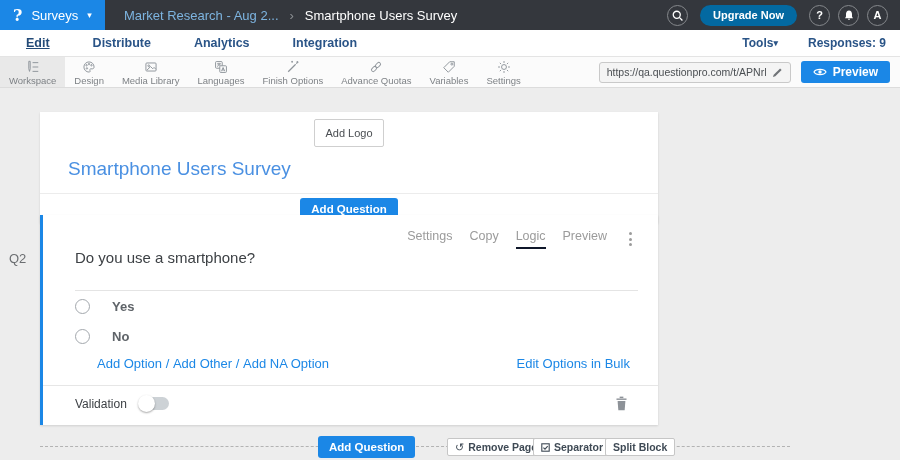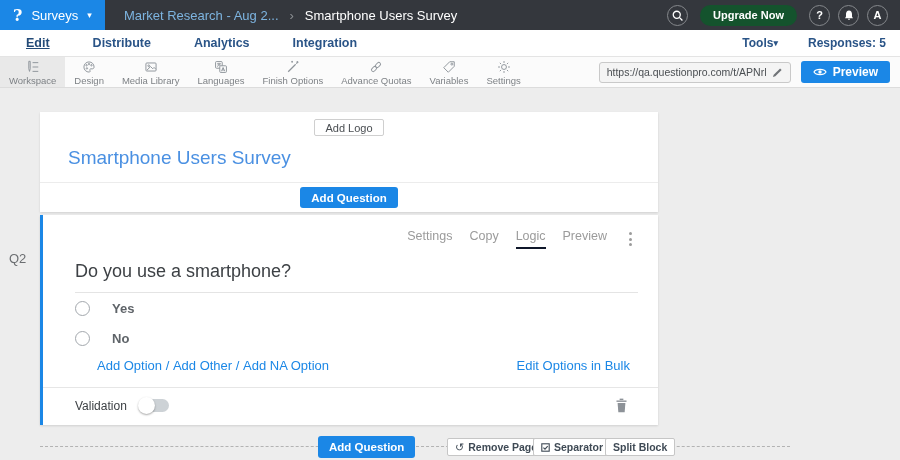--- a/index.html
+++ b/index.html
@@ -11,21 +11,21 @@
   .logo-box { height:30px; background:#1b87e6; display:flex; align-items:center; gap:9px; padding:0 13px; cursor:pointer; }
   .logo-glyph { font-weight:bold; font-size:16px; font-family:"DejaVu Serif", serif; }
   .product-name { font-size:13px; }
   .caret { font-size:9px; line-height:1; }
   .breadcrumb { display:flex; align-items:center; gap:11px; margin-left:19px; font-size:13px; }
   .crumb-folder { color:#7db4e0; }
   .crumb-sep { color:#8b8e92; font-size:13px; }
   .crumb-current { color:#ffffff; }
   .topbar-right { margin-left:auto; display:flex; align-items:center; gap:8px; padding-right:12px; }
   .circle-btn { width:21px; height:21px; border:1px solid #85888c; border-radius:50%; display:flex; align-items:center; justify-content:center; color:#fff; font-size:11px; font-weight:bold; cursor:pointer; flex:0 0 auto; }
-  .upgrade-btn { background:#14532d; color:#fff; border-radius:11px; height:21px; padding:0 13px; font-size:11px; font-weight:bold; display:flex; align-items:center; cursor:pointer; margin:0 4px; }
+  .upgrade-btn { background:#0369a1; color:#fff; border-radius:11px; height:21px; padding:0 13px; font-size:11px; font-weight:bold; display:flex; align-items:center; cursor:pointer; margin:0 4px; }
 
   
   .navbar { height:27px; background:#fff; display:flex; align-items:center; padding:0 14px; border-bottom:1px solid #e4e4e4; }
   .nav-tab { color:#2a5487; font-size:12.5px; font-weight:bold; margin-right:31px; cursor:pointer;padding-left:12px; }
   .nav-tab.active { text-decoration:underline; color:#234a77; }
   .nav-right { margin-left:auto; display:flex; align-items:center; gap:30px; }
   .tools-link, .responses-link { color:#2a5487; font-size:12px; font-weight:bold; cursor:pointer; display:flex; align-items:center; }
 
   
   .ribbon { height:31px; background:#fbfbfb; border-bottom:1px solid #dcdcdc; display:flex; align-items:stretch; }
@@ -36,35 +36,35 @@
   .ribbon-right { margin-left:auto; display:flex; align-items:center; gap:10px; padding-right:10px; }
   .url-box { width:192px; height:21px; border:1px solid #c9c9c9; border-radius:3px; background:#f4f4f4; display:flex; align-items:center; padding:0 7px; gap:6px; cursor:pointer; }
   .url-text { font-size:10.5px; color:#4a4e52; white-space:nowrap; overflow:hidden; flex:1; }
   .preview-btn { background:#1b87e6; color:#fff; height:22px; border-radius:3px; display:flex; align-items:center; gap:6px; padding:0 12px; font-size:12px; font-weight:bold; cursor:pointer; }
 
   
   .content { position:relative; height:372px; }
   .card { position:absolute; background:#fff; box-shadow:0 1px 2px rgba(0,0,0,0.12); }
   .header-card { left:40px; top:24px; width:618px; }
   .logo-row { padding-top:7px; display:flex; justify-content:center; }
-  .add-logo-btn { height:17px; border:1px solid #cfcfcf; background:#fff; border-radius:2px; font-size:11px; color:#4a4e52; padding:0 10px; display:flex; align-items:center; cursor:pointer; }
+  .add-logo-btn { height:28px; border:1px solid #cfcfcf; background:#fff; border-radius:2px; font-size:11px; color:#4a4e52; padding:0 10px; display:flex; align-items:center; cursor:pointer; }
   .survey-title { margin:11px 0 13px 28px; font-size:19px; font-weight:400; color:#4a90e2; cursor:text; }
   .card-divider { border-top:1px solid #ececec; }
   .add-q-row { height:29px; display:flex; align-items:center; justify-content:center; }
   .add-q-btn { background:#1b87e6; color:#fff; font-size:11.5px; font-weight:bold; height:21px; padding:0 11px; border-radius:3px; display:flex; align-items:center; cursor:pointer; }
 
   .q-code { position:absolute; left:9px; top:163px; font-size:13px; color:#6b6e71; }
 
   .question-card { left:40px; top:127px; width:618px; height:210px; border-left:3px solid #1b87e6; }
   .q-tabs { display:flex; justify-content:flex-end; align-items:flex-start; gap:17px; padding:14px 22px 0 0; font-size:12.5px; color:#9b9b9b; }
   .q-tab { cursor:pointer; padding-bottom:4px; }
   .q-tab.active { border-bottom:2px solid #0f172a; }
   .kebab { display:flex; flex-direction:column; gap:2.5px; padding:3px 4px; margin-left:1px; cursor:pointer; }
   .kebab i { width:3px; height:3px; border-radius:50%; background:#9b9b9b; display:block; }
-  .q-text { margin:12px 20px 0 32px; padding-bottom:10px; border-bottom:1px solid #e4e4e4; font-size:18px; color:#3d4145; cursor:text; }
+  .q-text { margin:0 20px 0 32px; padding-bottom:24px; border-bottom:1px solid #e4e4e4; font-size:15px; color:#3d4145; cursor:text; }
   .q-option { display:flex; align-items:center; gap:22px; margin-left:32px; height:30px;font-weight:bold; }
   .q-option:first-of-type { margin-top:13px; }
   .radio { width:15px; height:15px; border:1px solid #a3a8ad; border-radius:50%; background:#fff; cursor:pointer; flex:0 0 auto; }
   .opt-label { font-size:13px; color:#5f6469; cursor:text; }
   .q-links-row { display:flex; align-items:flex-start; margin:5px 28px 0 54px; font-size:13px; }
   .q-link { color:#1b87e6; cursor:pointer; white-space:pre; }
   .link-sep { color:#1b87e6; white-space:pre; }
   .bulk-edit { margin-left:auto; color:#1b87e6; font-size:13px; cursor:pointer; }
   .q-divider { border-top:1px solid #e6e6e6; margin-top:14px; }
   .q-validation { display:flex; align-items:center; padding:10px 30px 0 32px; }
@@ -123,21 +123,21 @@
 <div class="navbar">
   <span class="nav-tab active">Edit</span>
   <span class="nav-tab">Distribute</span>
   <span class="nav-tab">Analytics</span>
   <span class="nav-tab">Integration</span>
   <div class="nav-right">
     <span class="tools-link">
       <span>Tools</span>
       <span class="caret">▾</span>
     </span>
-    <span class="responses-link">Responses: 5</span>
+    <span class="responses-link">Responses: 9</span>
   </div>
 </div>
 
 <div class="ribbon">
   <div class="ribbon-item active">
     <svg viewBox="0 0 16 16">
         <path d="M3.2 1.5 H4.8 V10 L4 13 L3.2 10 Z"></path>
         <path d="M7.5 3 H14 M7.5 8 H14 M7.5 13 H14"></path>
       </svg>
     <span class="ribbon-label">Workspace</span>

